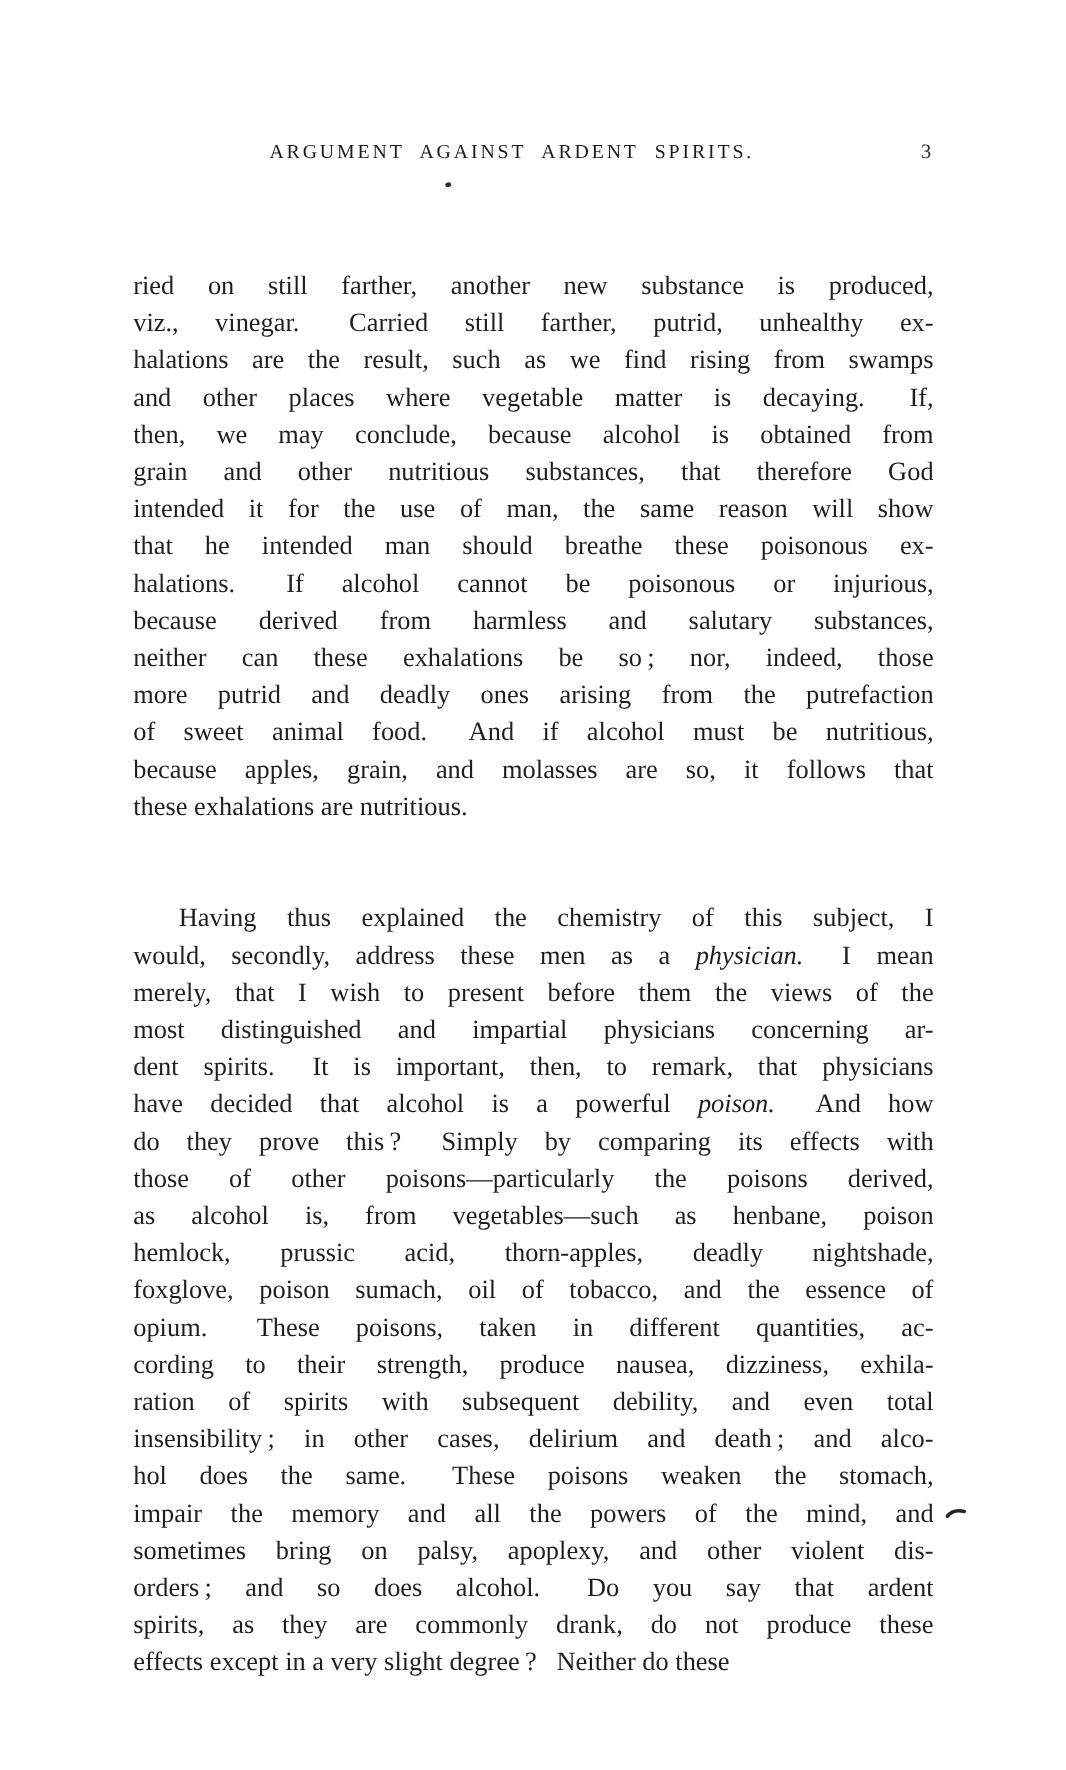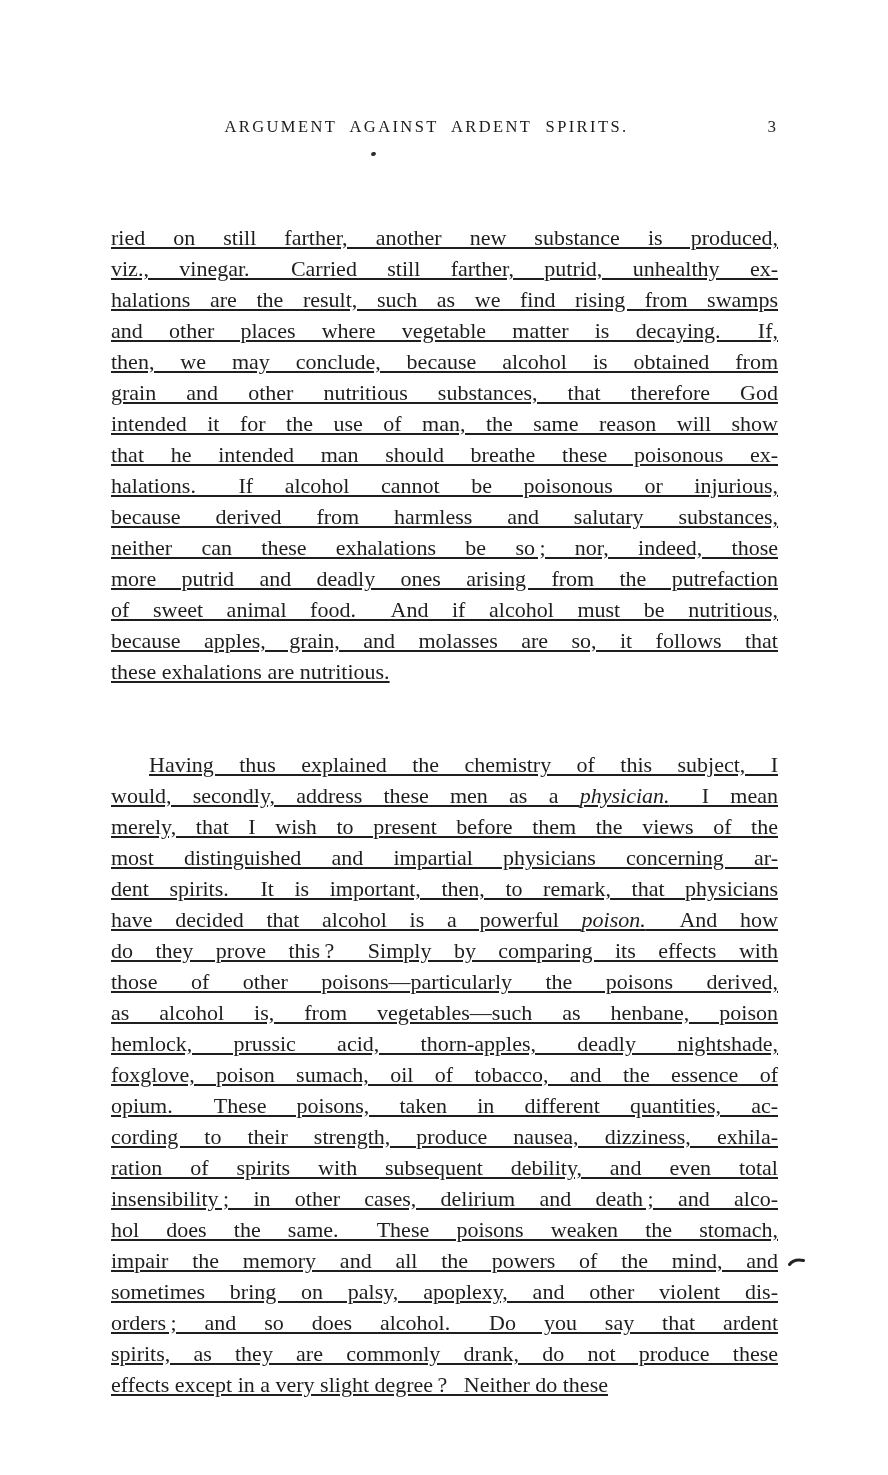--- a/index.html
+++ b/index.html
@@ -44,21 +44,20 @@
     font-size: 22px;
     line-height: 31px;
     white-space: pre-wrap;
   }
   .text-column .line {
     text-align: justify;
     text-align-last: justify;
     -moz-text-align-last: justify;
     height: 31px;
     overflow: hidden;
-    text-decoration: underline;
   }
   .text-column .line.short {
     text-align-last: left;
     -moz-text-align-last: left;
   }
   .text-column .line.indent { text-indent: 38px; }
   .text-column .em { font-style: italic; }
   .ink-speck {
     position: absolute;
     left: 371px;

